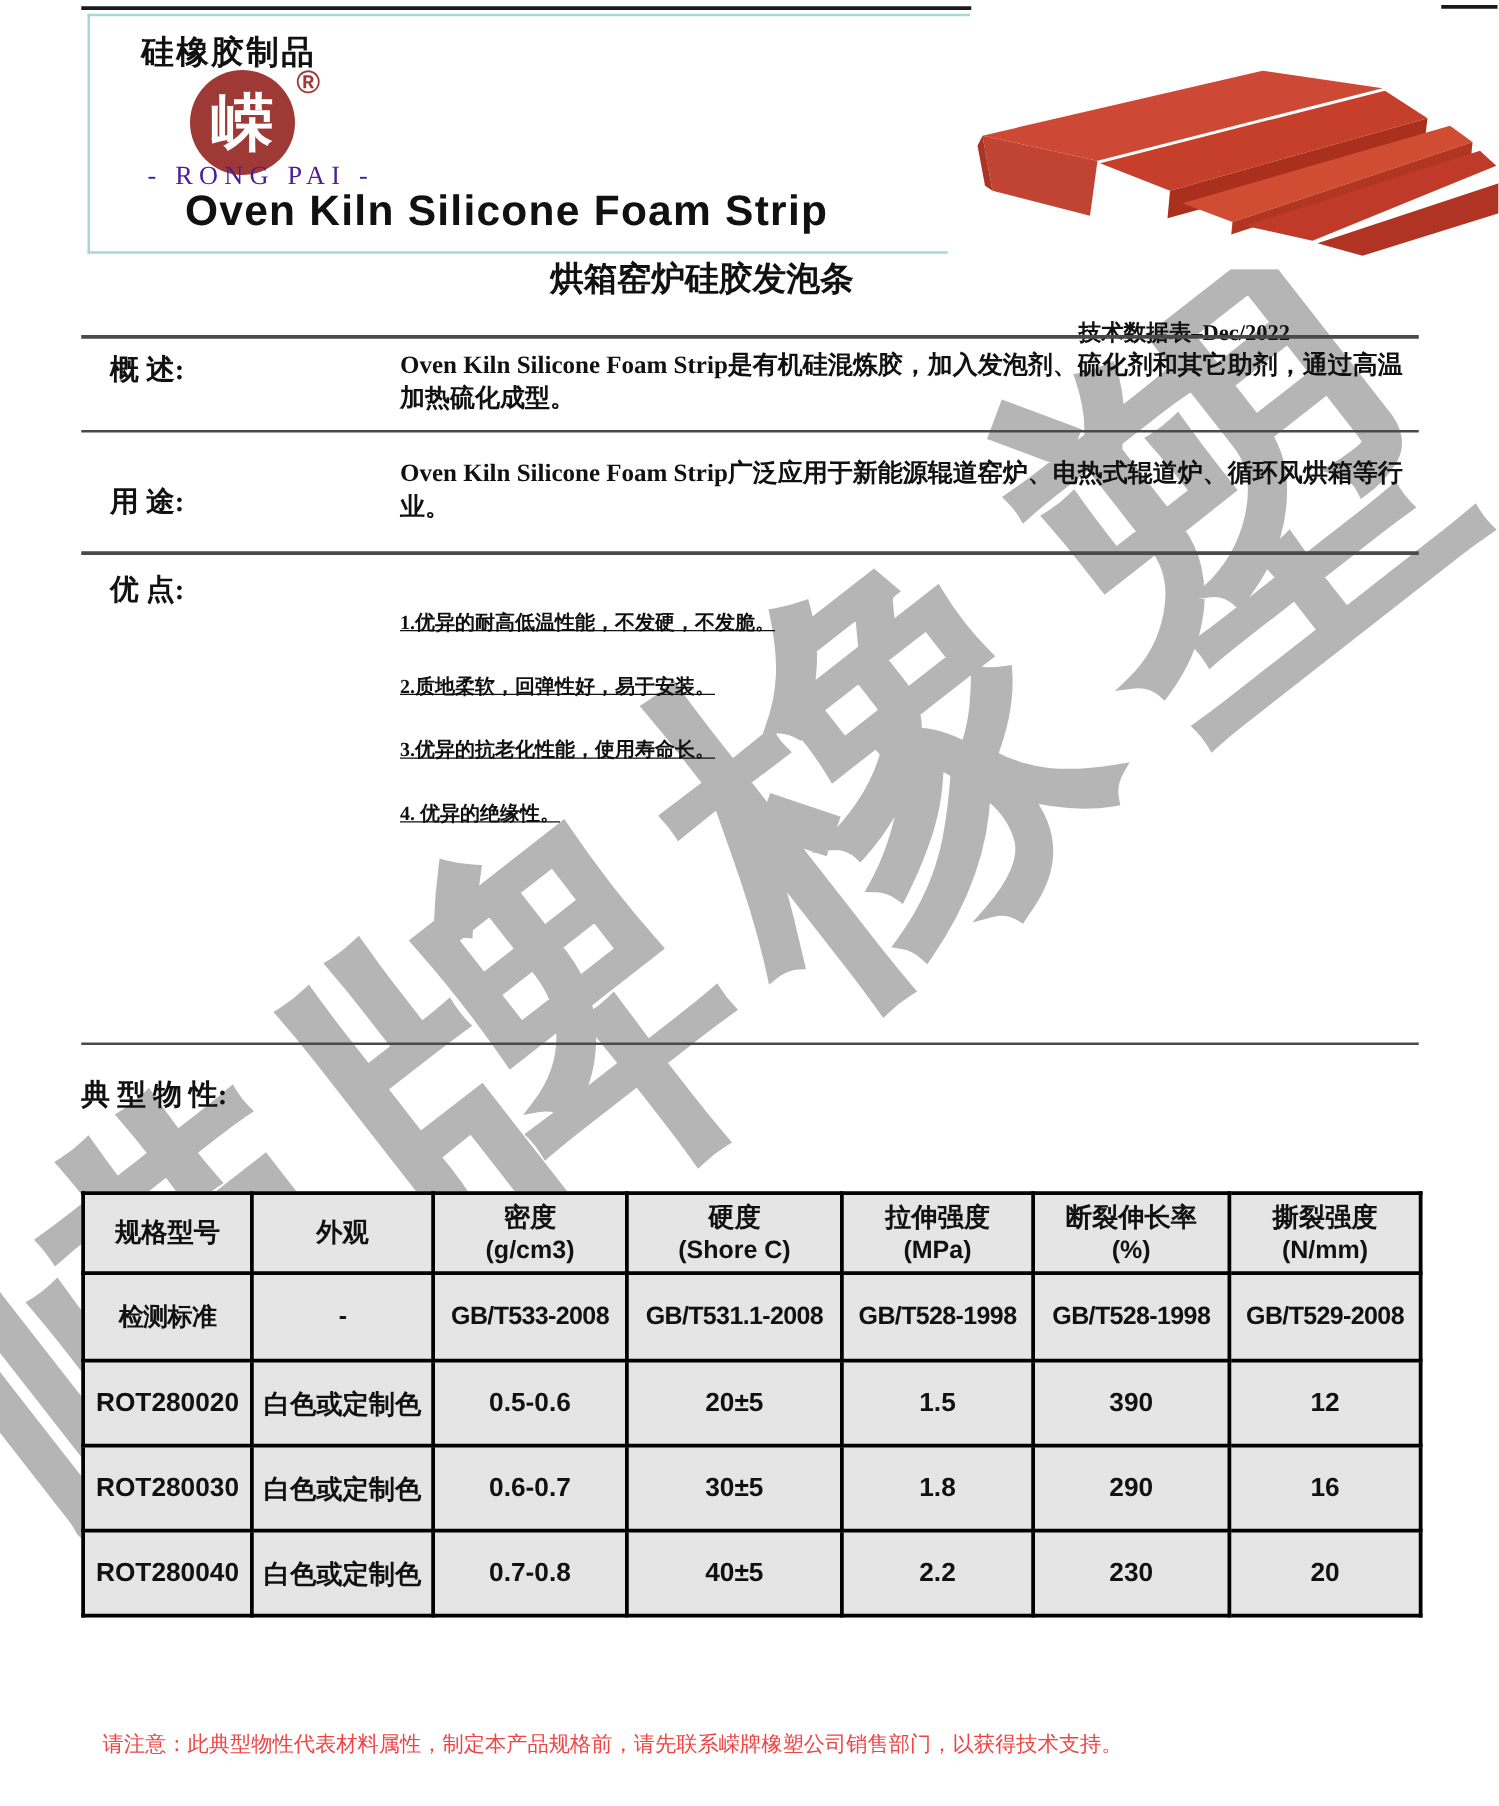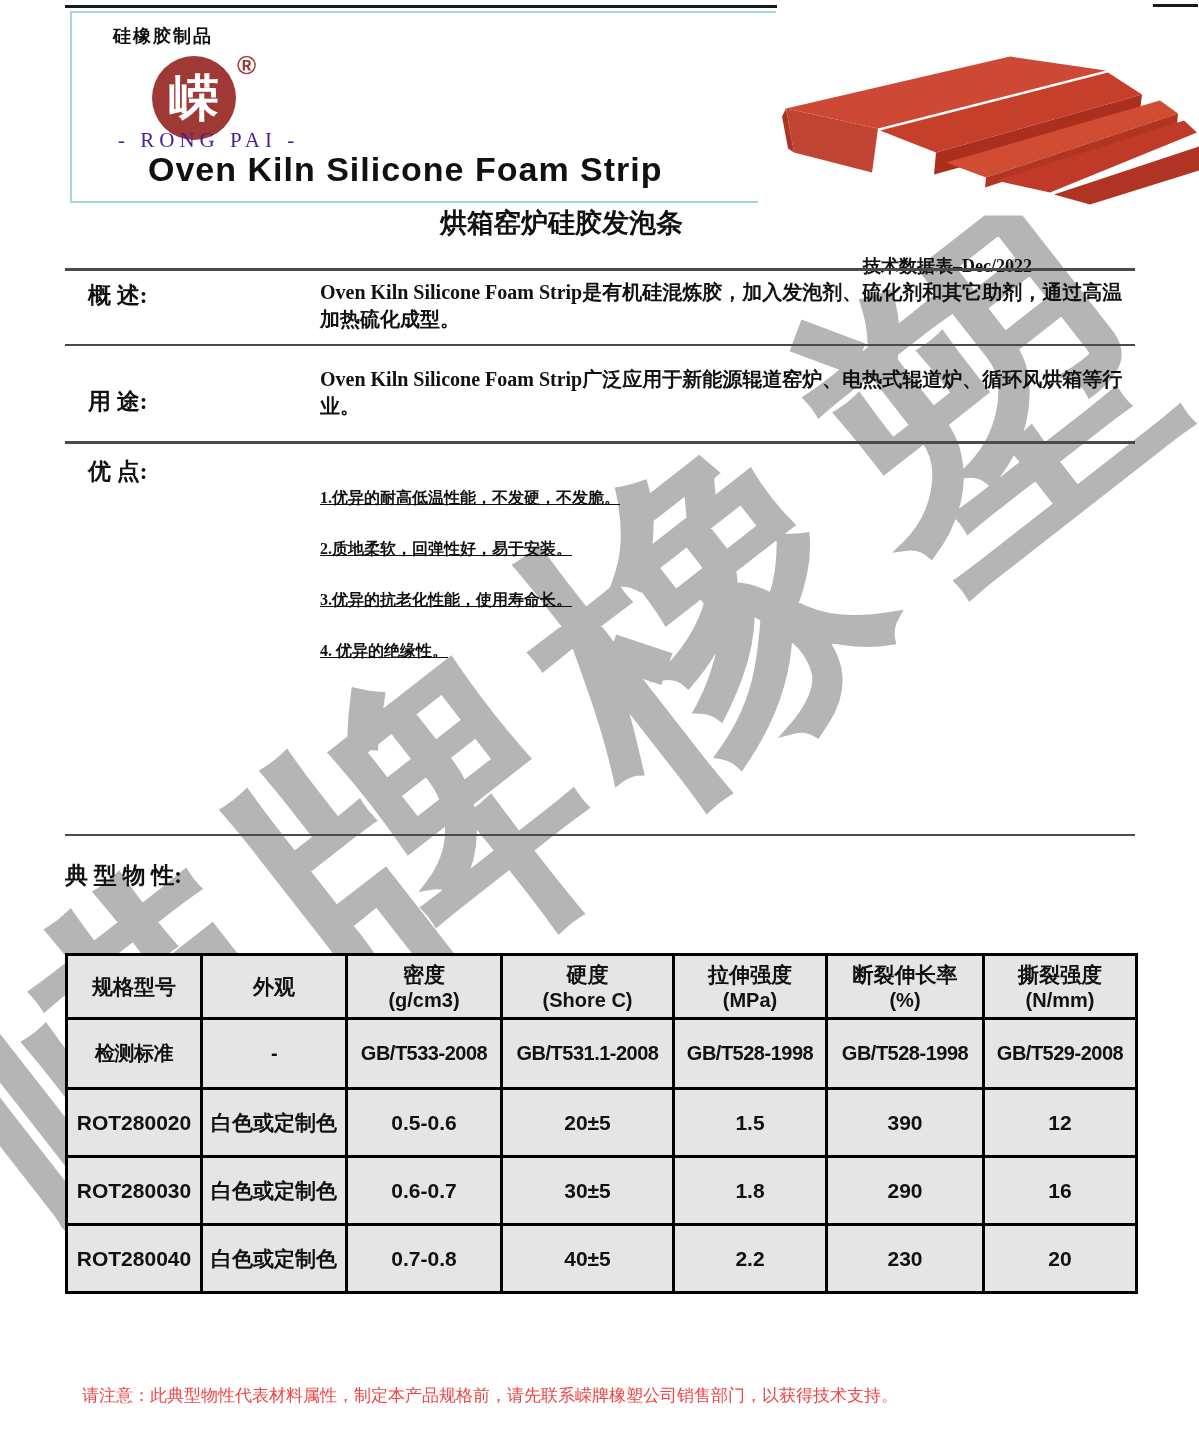--- a/index.html
+++ b/index.html
@@ -21,21 +21,21 @@
 
   
   .rule-top      { left:65px;  top:5px;  width:712px; height:3px; background:#1a1a1a; }
   .rule-top-right{ left:1153px;top:4px;  width:45px;  height:3px; background:#1a1a1a; }
 
   
   .logo-box {
     left:70px; top:11px; width:704px; height:188px;
     border:2px solid #a7d6da; border-right:none; background:transparent;
   }
-  .brand-caption { left:113px; top:24px; font-size:18px; font-weight:700; letter-spacing:2px;
+  .brand-caption { left:113px; top:24px; font-size:26px; font-weight:700; letter-spacing:2px;
                    font-family:Liberation Serif, serif; }
   .logo-circle {
     left:152px; top:56px; width:84px; height:84px; border-radius:50%;
     background:#9e3936; display:flex; align-items:center; justify-content:center;
   }
   .logo-glyph { color:#fff; font-size:50px; font-weight:700;
                 font-family:"Liberation Serif","DejaVu Serif",serif; }
   .registered { left:237px; top:50px; font-size:26px; color:#9e3936; font-weight:700; }
   .brand-line { left:118px; top:128px; font-size:21px; color:#4c1d95; letter-spacing:5px;
                 font-family:"Liberation Serif","DejaVu Serif",serif; }

